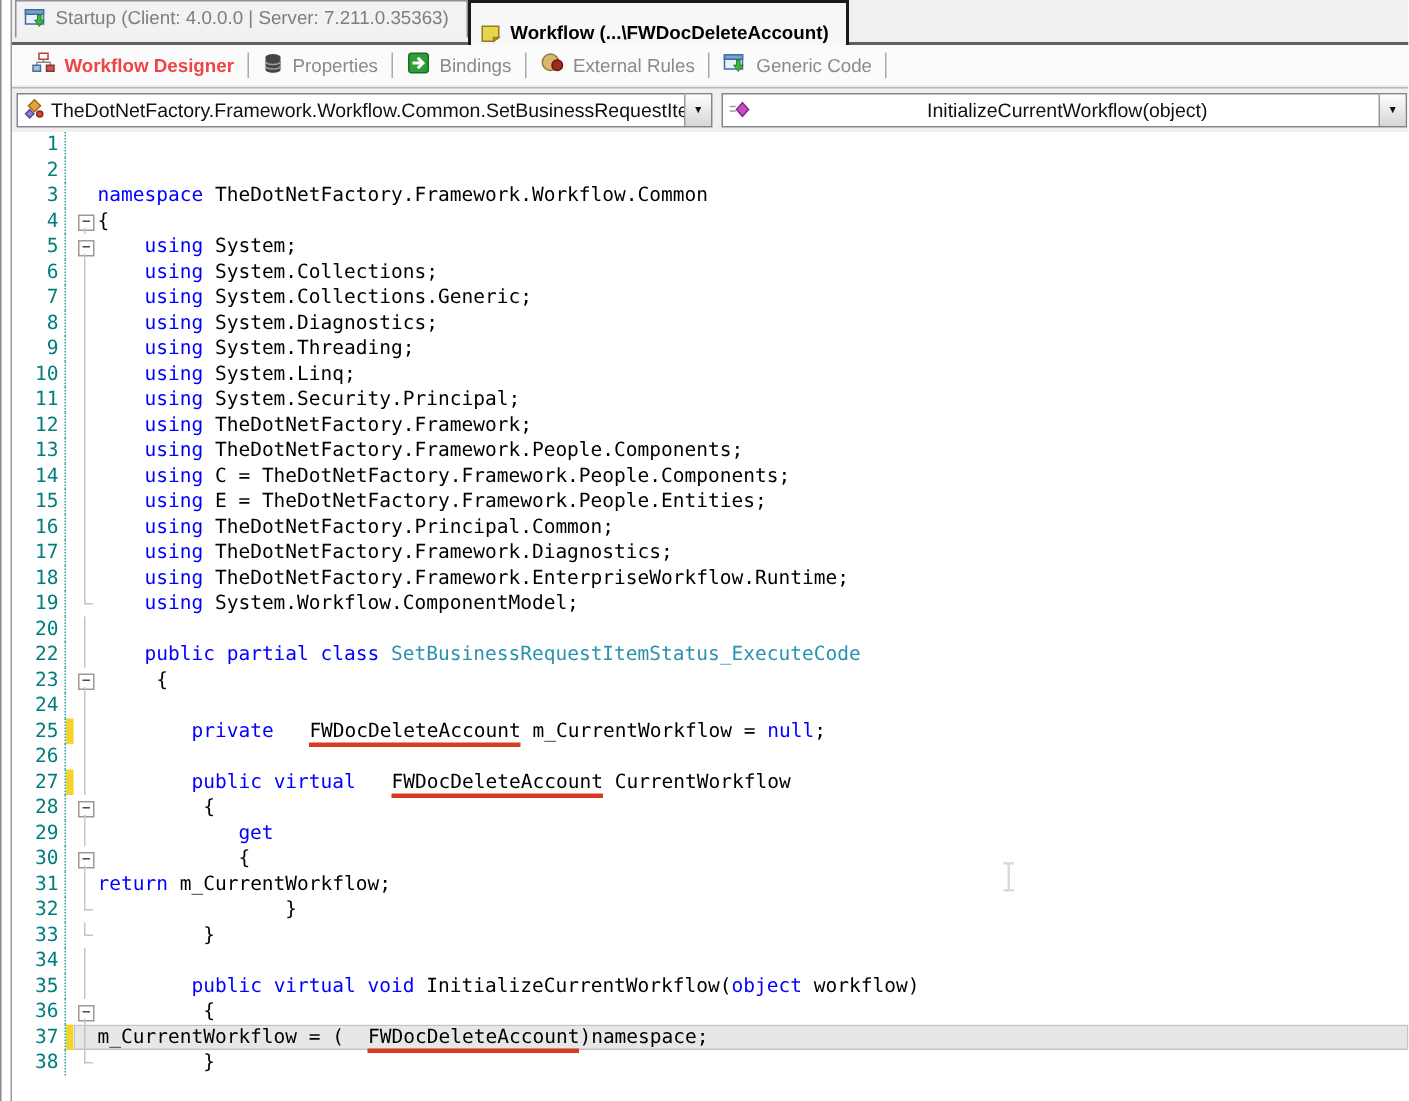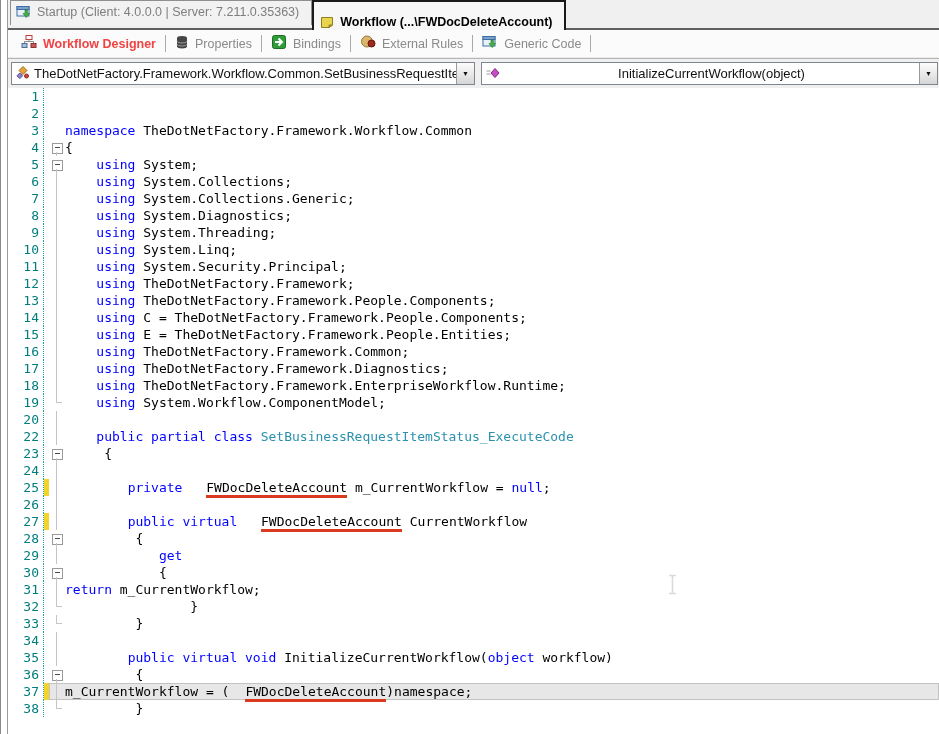--- a/index.html
+++ b/index.html
@@ -304,21 +304,21 @@
             <div class="body">
               <div class="fold f-line"></div>
               <pre class="codeln"><span class="seg-p">    </span><span class="seg-kw">using</span><span class="seg-p"> E = TheDotNetFactory.Framework.People.Entities;</span></pre>
             </div>
           </div>
           <div class="line">
             <div class="num">16</div>
             <div class="chg"></div>
             <div class="body">
               <div class="fold f-line"></div>
-              <pre class="codeln"><span class="seg-p">    </span><span class="seg-kw">using</span><span class="seg-p"> TheDotNetFactory.Framework.Common;</span></pre>
+              <pre class="codeln"><span class="seg-p">    </span><span class="seg-kw">using</span><span class="seg-p"> TheDotNetFactory.Principal.Common;</span></pre>
             </div>
           </div>
           <div class="line">
             <div class="num">17</div>
             <div class="chg"></div>
             <div class="body">
               <div class="fold f-line"></div>
               <pre class="codeln"><span class="seg-p">    </span><span class="seg-kw">using</span><span class="seg-p"> TheDotNetFactory.Framework.Diagnostics;</span></pre>
             </div>
           </div>

